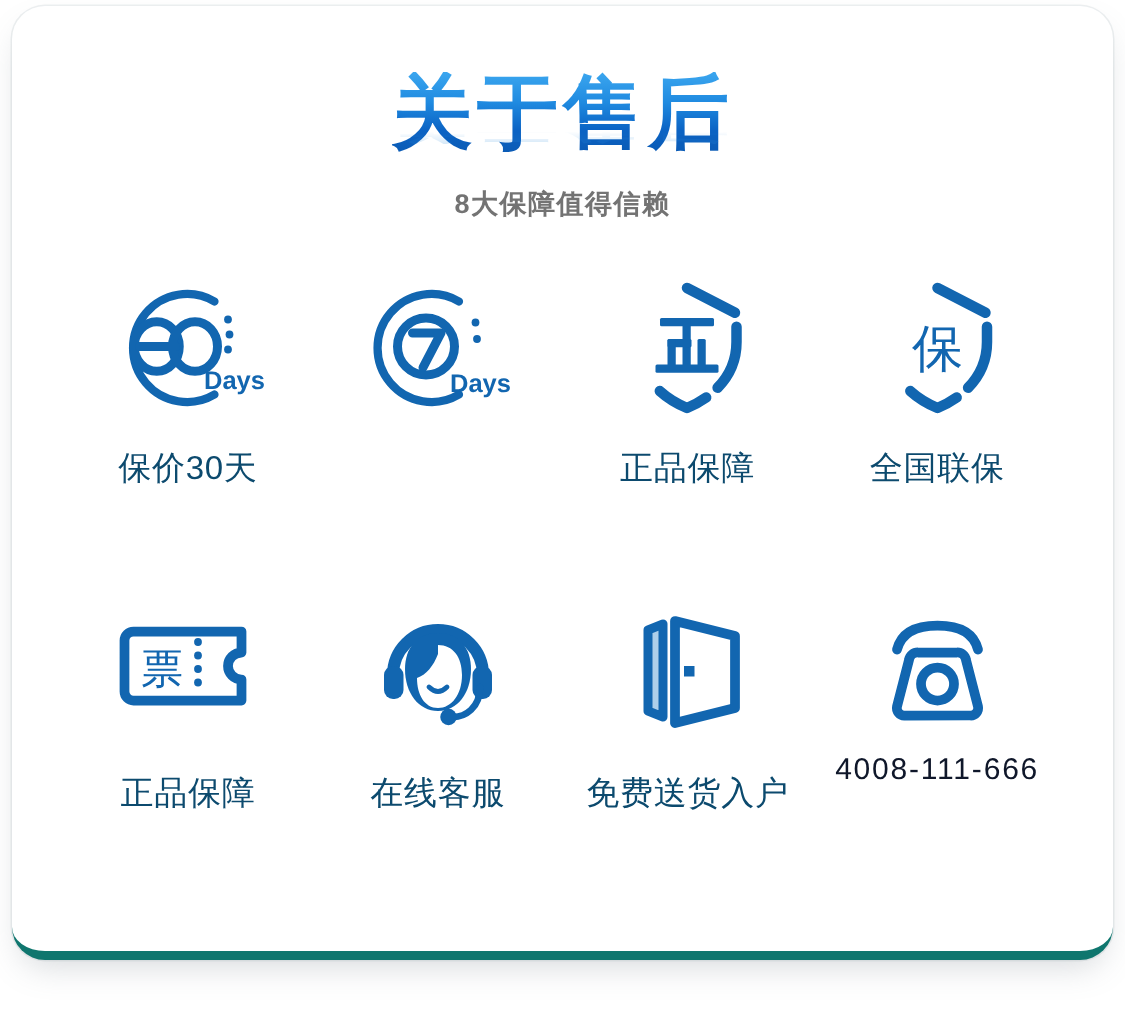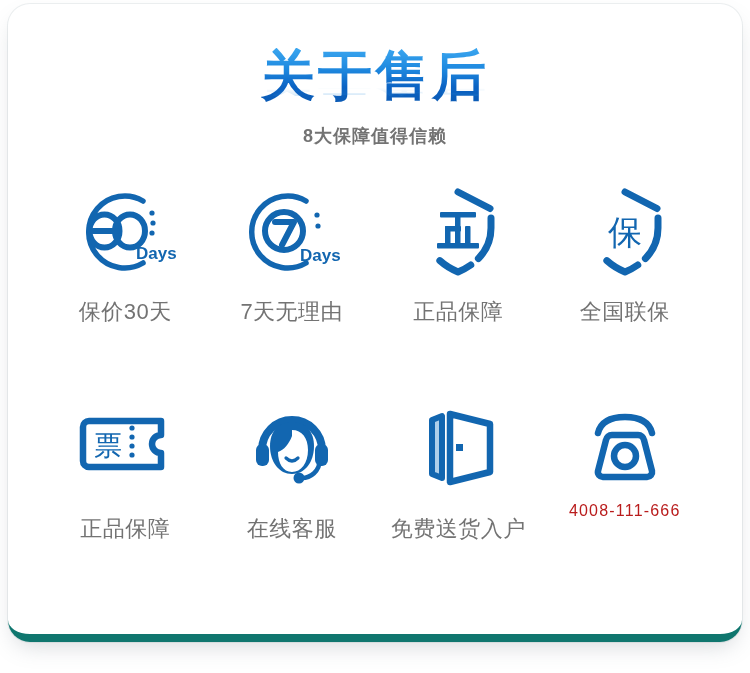--- a/index.html
+++ b/index.html
@@ -23,21 +23,21 @@
     background: #ffffff;
   }
   .card {
     position: absolute;
     left: 8px;
     top: 4px;
     width: 734px;
     height: 630px;
     background: #ffffff;
     border-radius: 22px;
-    border-bottom: 8px solid #0f766e;
+    border-bottom: 6px solid #0f766e;
     box-shadow: 0 10px 22px -6px rgba(120,130,140,0.30),
                 0 0 0 1px rgba(235,238,240,0.9);
   }
   .card-inner {
     position: absolute;
     inset: 0;
     border-radius: 22px;
     overflow: hidden;
   }
 
@@ -104,28 +104,28 @@
   .icon-wrap {
     height: 92px;
     display: flex;
     align-items: center;
     justify-content: center;
   }
   .icon-wrap svg { display: block; }
   .cell-label {
     margin-top: 22px;
     font-size: 22px;
-    color: #737373;
+    color: #0c4a6e;
     letter-spacing: 0.5px;
     line-height: 1.1;
   }
   .cell-sublabel {
     margin-top: 7px;
-    font-size: 16px;
-    color: #b91c1c;
+    font-size: 20px;
+    color: #0f172a;
     letter-spacing: 1.2px;
   }
   .spacer { height: 23px; }
 </style>
 </head>
 <body>
 
 <div class="page">
   <div class="card">
     <div class="card-inner">
@@ -165,21 +165,20 @@
                 <g fill="none" stroke="#1266b0" stroke-linecap="round">
                   <path d="M66 14 A36 36 0 1 0 66 76" stroke-width="5.5"></path>
                   <circle cx="77" cy="28" r="2.6" fill="#1266b0" stroke="none"></circle>
                   <circle cx="78" cy="39" r="2.6" fill="#1266b0" stroke="none"></circle>
                   <circle cx="44" cy="44" r="19" stroke-width="6"></circle>
                 </g>
                 <path d="M35 35 H54 L42 58" fill="none" stroke="#1266b0" stroke-width="6" stroke-linecap="round" stroke-linejoin="round"></path>
                 <text x="60" y="74" font-family="'Liberation Sans',sans-serif" font-size="17" font-weight="bold" fill="#1266b0">Days</text>
               </svg>
             </div>
-            <div class="cell-label">7天无理由</div>
             <div class="spacer"></div>
           </div>
 
           <div class="cell">
             <div class="icon-wrap">
               <svg width="86" height="92" viewBox="0 0 86 92">
                 <path d="M43 6 L76 23 V42 C76 63 62 78 43 86 C24 78 10 63 10 42 V23 Z" fill="none" stroke="#1266b0" stroke-width="7" stroke-linejoin="round" stroke-linecap="round" stroke-dasharray="36 10 44 10 36 200"></path>
                 <g fill="#1266b0">
                   <rect x="25" y="26" width="36" height="5.5" rx="1"></rect>
                   <rect x="40" y="26" width="5.5" height="36" rx="1"></rect>

